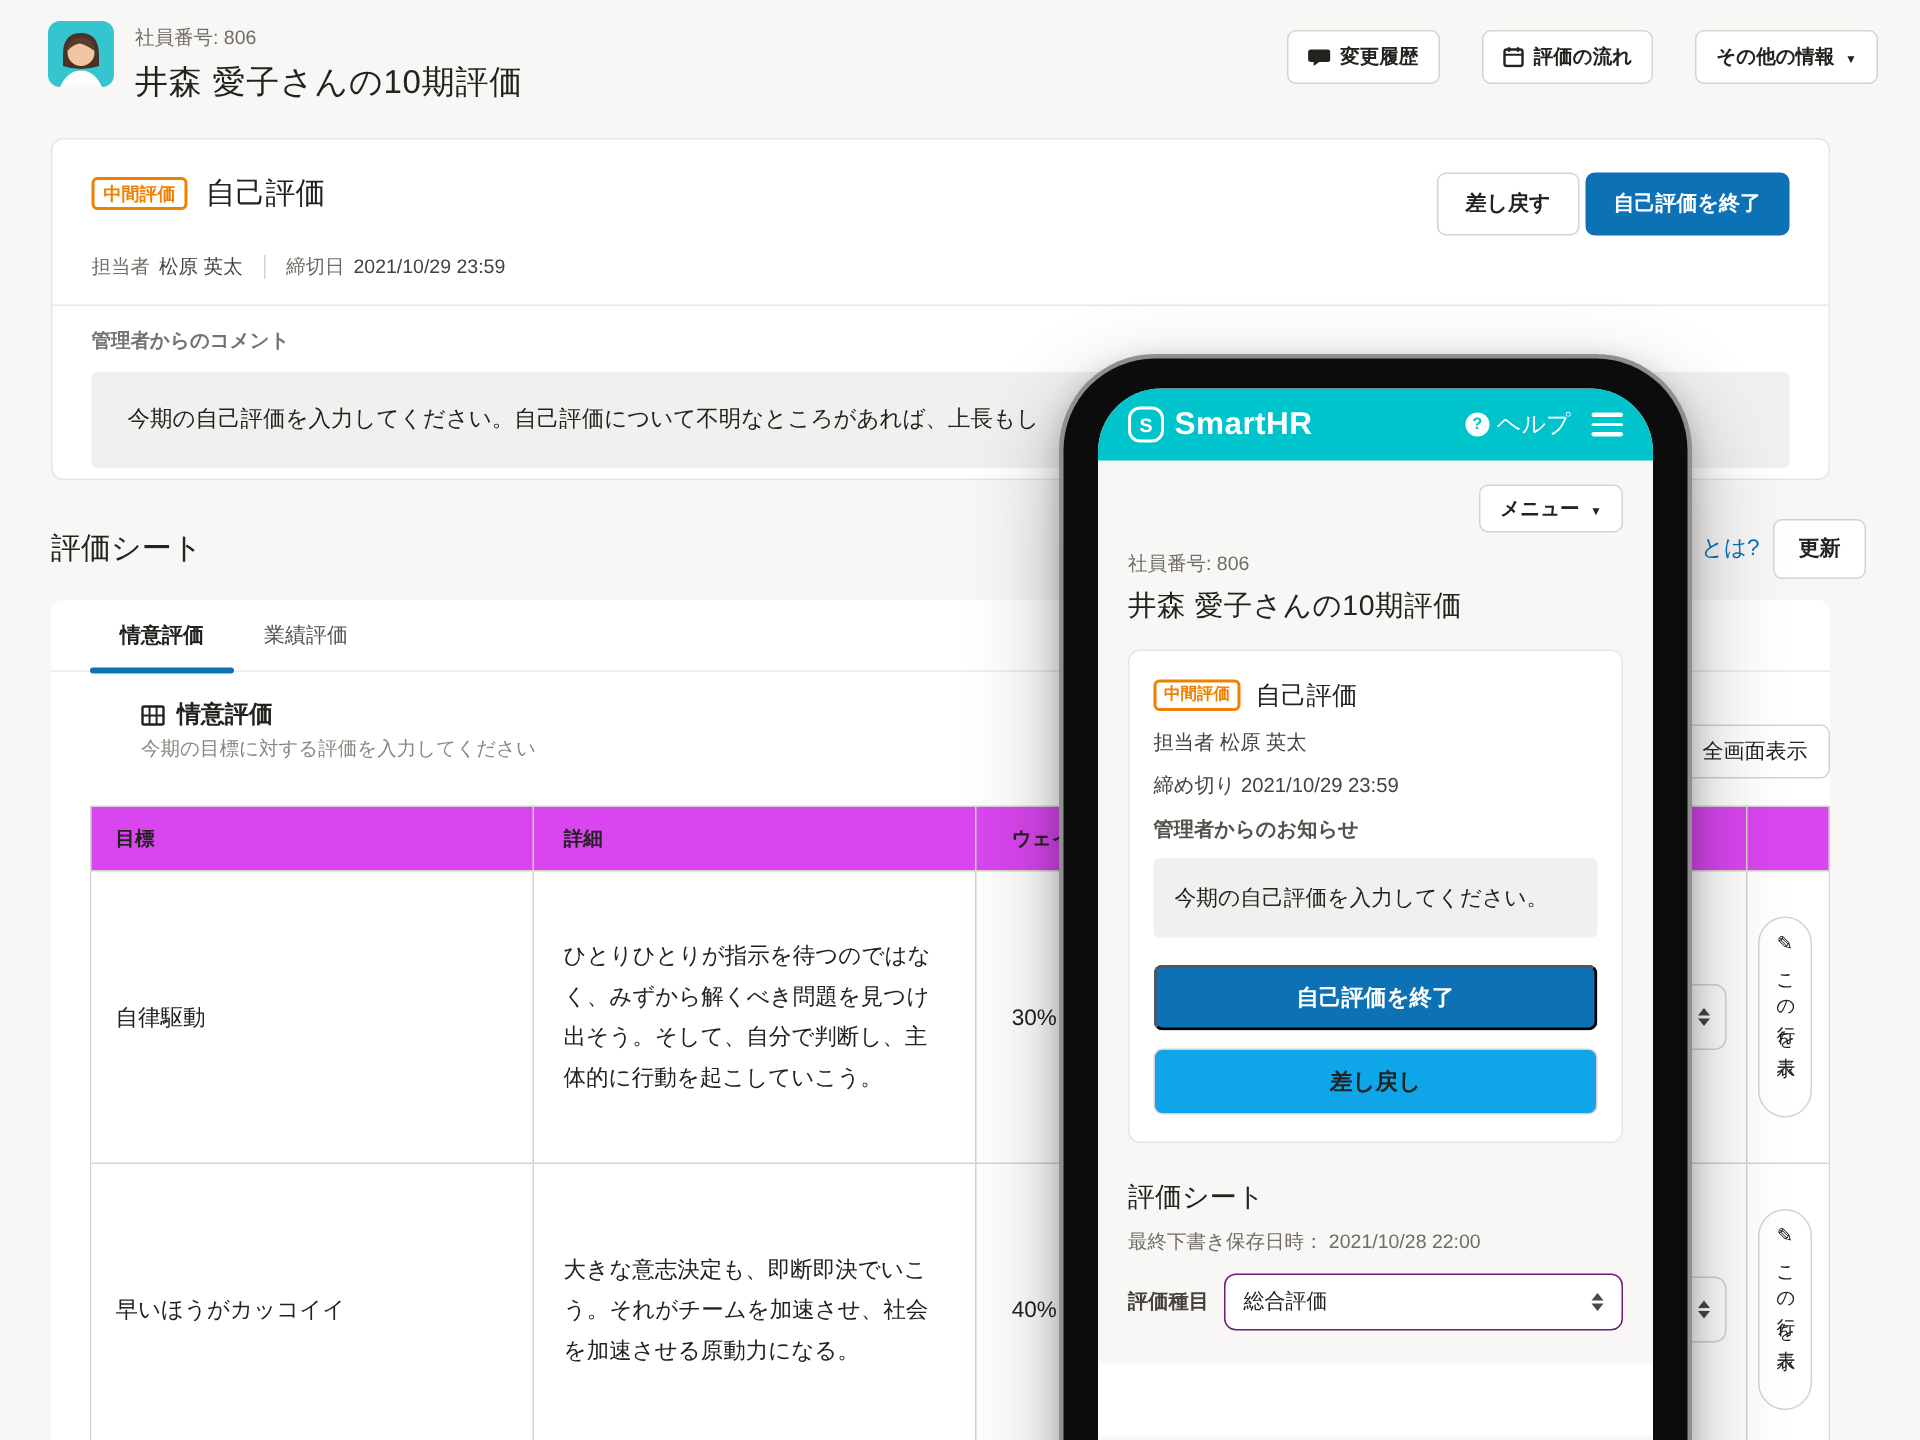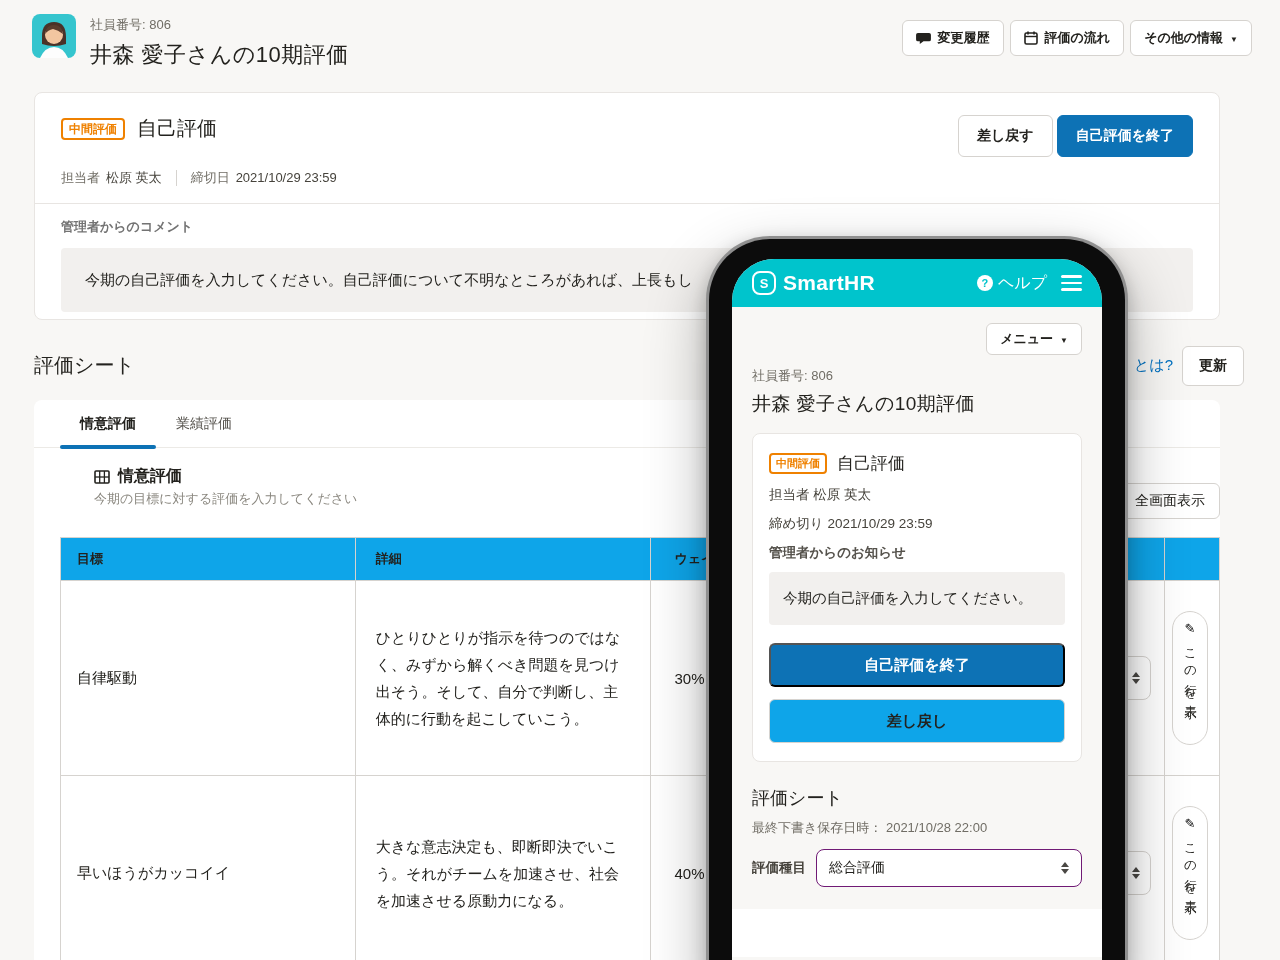--- a/index.html
+++ b/index.html
@@ -9,21 +9,21 @@
     background:#f8f7f5; color:#23221e; position:relative;
   }
   #app { position:relative; width:1280px; height:960px; overflow:hidden; }
 
   
   .page-header { position:absolute; top:14px; left:32px; right:28px; display:flex; justify-content:space-between; align-items:flex-start; }
   .ph-left { display:flex; gap:14px; align-items:flex-start; }
   .avatar { width:44px; height:44px; border-radius:8px; overflow:hidden; flex:0 0 auto; }
   .ph-emp { font-size:13px; color:#706d65; margin-top:2px; }
   .ph-title { font-size:22px; color:#23221e; margin-top:6px; font-weight:400; letter-spacing:.5px; }
-  .ph-actions { display:flex; gap:6px; margin-top:6px; }
+  .ph-actions { display:flex; gap:28px; margin-top:6px; }
   .btn { display:inline-flex; align-items:center; gap:7px; background:#fff; border:1px solid #d6d3cf; border-radius:6px;
          font-size:13px; font-weight:700; color:#23221e; padding:8px 13px; cursor:pointer; white-space:nowrap; }
   .caret { font-size:8px; color:#23221e; transform:translateY(1px); }
 
   
   .eval-card { position:absolute; left:34px; top:92px; width:1186px; height:228px; background:#fff;
                border:1px solid #e8e5e2; border-radius:8px; padding:22px 26px; }
   .ec-toprow { display:flex; justify-content:space-between; align-items:flex-start; }
   .badge { display:inline-block; border:2px solid #ef8100; color:#ef8100; font-size:12px; font-weight:700;
            border-radius:4px; padding:3px 6px; line-height:1; }
@@ -50,21 +50,21 @@
   .tab.active { font-weight:700; color:#23221e; }
   .tab.active::after { content:""; position:absolute; left:0; right:0; bottom:-2px; height:4px; background:#0d72b5; border-radius:2px; }
   .sec-head { position:absolute; left:60px; top:66px; display:flex; align-items:center; gap:8px; font-size:16px; font-weight:700; }
   .sec-sub { position:absolute; left:60px; top:90px; font-size:13px; color:#8a877f; }
   .btn-full { position:absolute; right:0; top:83px; font-size:14px; padding:8px 14px; font-weight:400; }
 
   
   .tbl { position:absolute; left:26px; top:137px; width:1160px; border:1px solid #d6d3cf; }
   .trow { position:relative; display:flex; border-bottom:1px solid #d6d3cf; background:#fff; }
   .trow:last-child { border-bottom:none; }
-  .thead { background:#0ea5e9; height:43px; }
+  .thead { background:#d946ef; height:43px; }
   .cell { border-right:1px solid #d6d3cf; }
   .c-goal { width:295px; }
   .c-detail { width:295px; }
   .c-weight { width:110px; }
   .c-hidden { width:405px; }
   .c-action { width:54px; border-right:none; }
   .thead .cell { display:flex; align-items:center; font-size:13px; font-weight:700; color:#23221e; }
   .thead .c-goal { padding-left:16px; }
   .thead .c-detail { padding-left:20px; }
   .thead .c-weight { padding-left:24px; }

